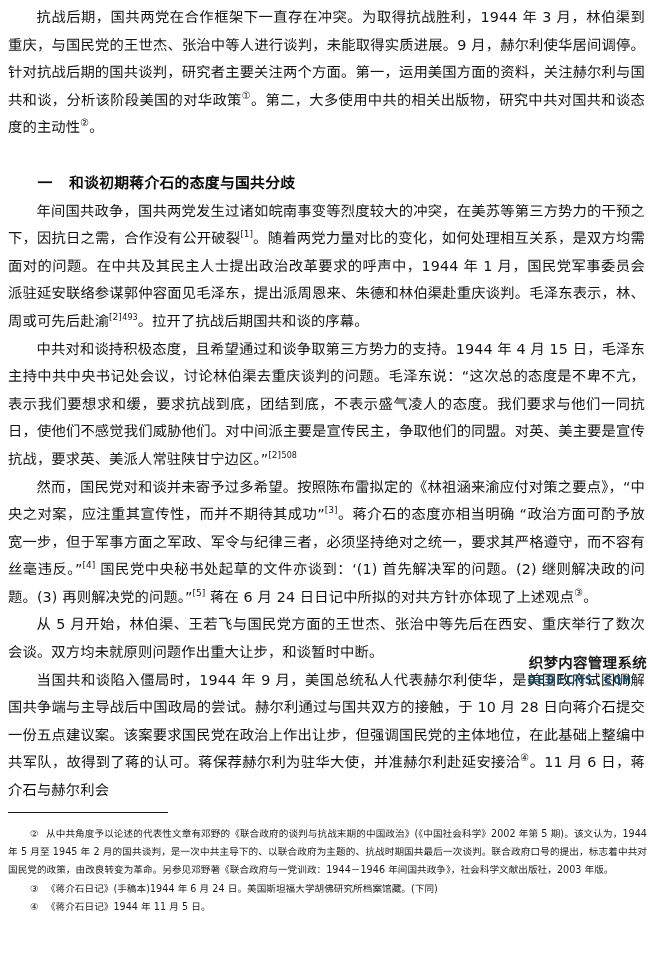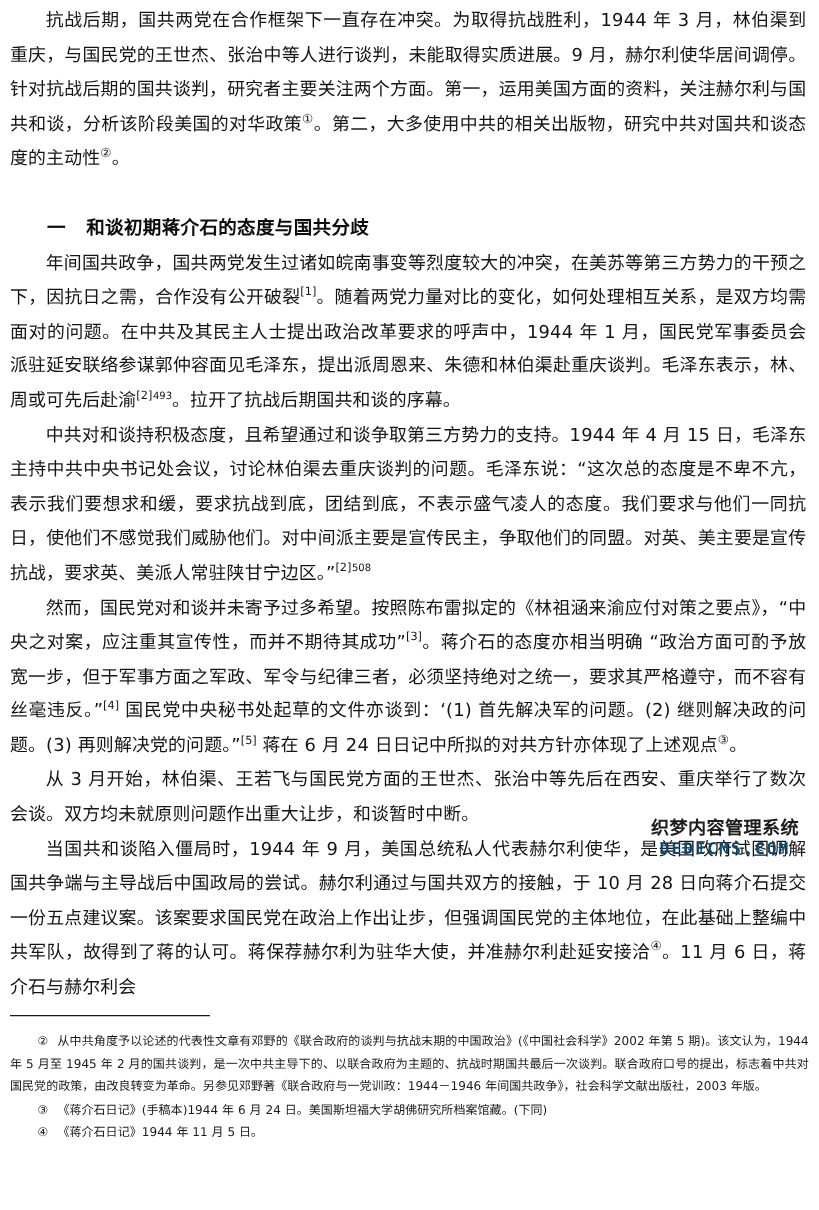--- a/index.html
+++ b/index.html
@@ -126,20 +126,21 @@
     line-height: 1;
     user-select: none;
   }
   .watermark .wm-cn {
     display: block;
     font-size: 14.5px;
     font-weight: bold;
     letter-spacing: 0.02em;
     color: #1d1d1d;
     font-family: "DejaVu Sans", "Liberation Sans", sans-serif;
+    text-align: right;
   }
   .watermark .wm-en {
     display: block;
     margin-top: 3px;
     font-size: 13px;
     font-weight: bold;
     letter-spacing: 0.13em;
     color: #0c4a6e;
     font-family: "DejaVu Sans Mono", "Liberation Mono", monospace;
   }
@@ -159,21 +160,21 @@
     <h2 class="section-heading">
       <span class="num">一</span><span>和谈初期蒋介石的态度与国共分歧</span>
     </h2>
 
     <div class="gap-after-heading"></div>
 
     <div id="paras-after">
         <p class="para"><span>年间国共政争，国共两党发生过诸如皖南事变等烈度较大的冲突，在美苏等第三方势力的干预之下，因抗日之需，合作没有公开破裂</span><sup class="cite"><span class="brk">[1]</span></sup><span>。随着两党力量对比的变化，如何处理相互关系，是双方均需面对的问题。在中共及其民主人士提出政治改革要求的呼声中，1944 年 1 月，国民党军事委员会派驻延安联络参谋郭仲容面见毛泽东，提出派周恩来、朱德和林伯渠赴重庆谈判。毛泽东表示，林、周或可先后赴渝</span><sup class="cite"><span class="brk">[2]</span><span class="pg">493</span></sup><span>。拉开了抗战后期国共和谈的序幕。</span></p>
         <p class="para"><span>中共对和谈持积极态度，且希望通过和谈争取第三方势力的支持。1944 年 4 月 15 日，毛泽东主持中共中央书记处会议，讨论林伯渠去重庆谈判的问题。毛泽东说：“这次总的态度是不卑不亢，表示我们要想求和缓，要求抗战到底，团结到底，不表示盛气凌人的态度。我们要求与他们一同抗日，使他们不感觉我们威胁他们。对中间派主要是宣传民主，争取他们的同盟。对英、美主要是宣传抗战，要求英、美派人常驻陕甘宁边区。”</span><sup class="cite"><span class="brk">[2]</span><span class="pg">508</span></sup></p>
         <p class="para"><span>然而，国民党对和谈并未寄予过多希望。按照陈布雷拟定的《林祖涵来渝应付对策之要点》，“中央之对案，应注重其宣传性，而并不期待其成功”</span><sup class="cite"><span class="brk">[3]</span></sup><span>。蒋介石的态度亦相当明确 “政治方面可酌予放宽一步，但于军事方面之军政、军令与纪律三者，必须坚持绝对之统一，要求其严格遵守，而不容有丝毫违反。”</span><sup class="cite"><span class="brk">[4]</span></sup><span> 国民党中央秘书处起草的文件亦谈到：‘(1) 首先解决军的问题。(2) 继则解决政的问题。(3) 再则解决党的问题。”</span><sup class="cite"><span class="brk">[5]</span></sup><span> 蒋在 6 月 24 日日记中所拟的对共方针亦体现了上述观点</span><sup class="note">③</sup><span>。</span></p>
-        <p class="para"><span>从 3 月开始，林伯渠、王若飞与国民党方面的王世杰、张治中等先后在西安、重庆举行了数次会谈。双方均未就原则问题作出重大让步，和谈暂时中断。</span></p>
+        <p class="para"><span>从 5 月开始，林伯渠、王若飞与国民党方面的王世杰、张治中等先后在西安、重庆举行了数次会谈。双方均未就原则问题作出重大让步，和谈暂时中断。</span></p>
         <p class="para"><span>当国共和谈陷入僵局时，1944 年 9 月，美国总统私人代表赫尔利使华，是美国政府试图调解国共争端与主导战后中国政局的尝试。赫尔利通过与国共双方的接触，于 10 月 28 日向蒋介石提交一份五点建议案。该案要求国民党在政治上作出让步，但强调国民党的主体地位，在此基础上整编中共军队，故得到了蒋的认可。蒋保荐赫尔利为驻华大使，并准赫尔利赴延安接洽</span><sup class="note">④</sup><span>。11 月 6 日，蒋介石与赫尔利会</span></p>
       </div>
   </div>
 
   <div class="footnote-area">
     <div class="footnote-rule"></div>
     <div class="footnotes" id="footnote-list">
         <p class="footnote"><span class="fn-marker">②</span><span>从中共角度予以论述的代表性文章有邓野的《联合政府的谈判与抗战末期的中国政治》(《中国社会科学》2002 年第 5 期)。该文认为，1944 年 5 月至 1945 年 2 月的国共谈判，是一次中共主导下的、以联合政府为主题的、抗战时期国共最后一次谈判。联合政府口号的提出，标志着中共对国民党的政策，由改良转变为革命。另参见邓野著《联合政府与一党训政：1944－1946 年间国共政争》，社会科学文献出版社，2003 年版。</span></p>
         <p class="footnote"><span class="fn-marker">③</span><span>《蒋介石日记》(手稿本)1944 年 6 月 24 日。美国斯坦福大学胡佛研究所档案馆藏。(下同)</span></p>
         <p class="footnote"><span class="fn-marker">④</span><span>《蒋介石日记》1944 年 11 月 5 日。</span></p>

